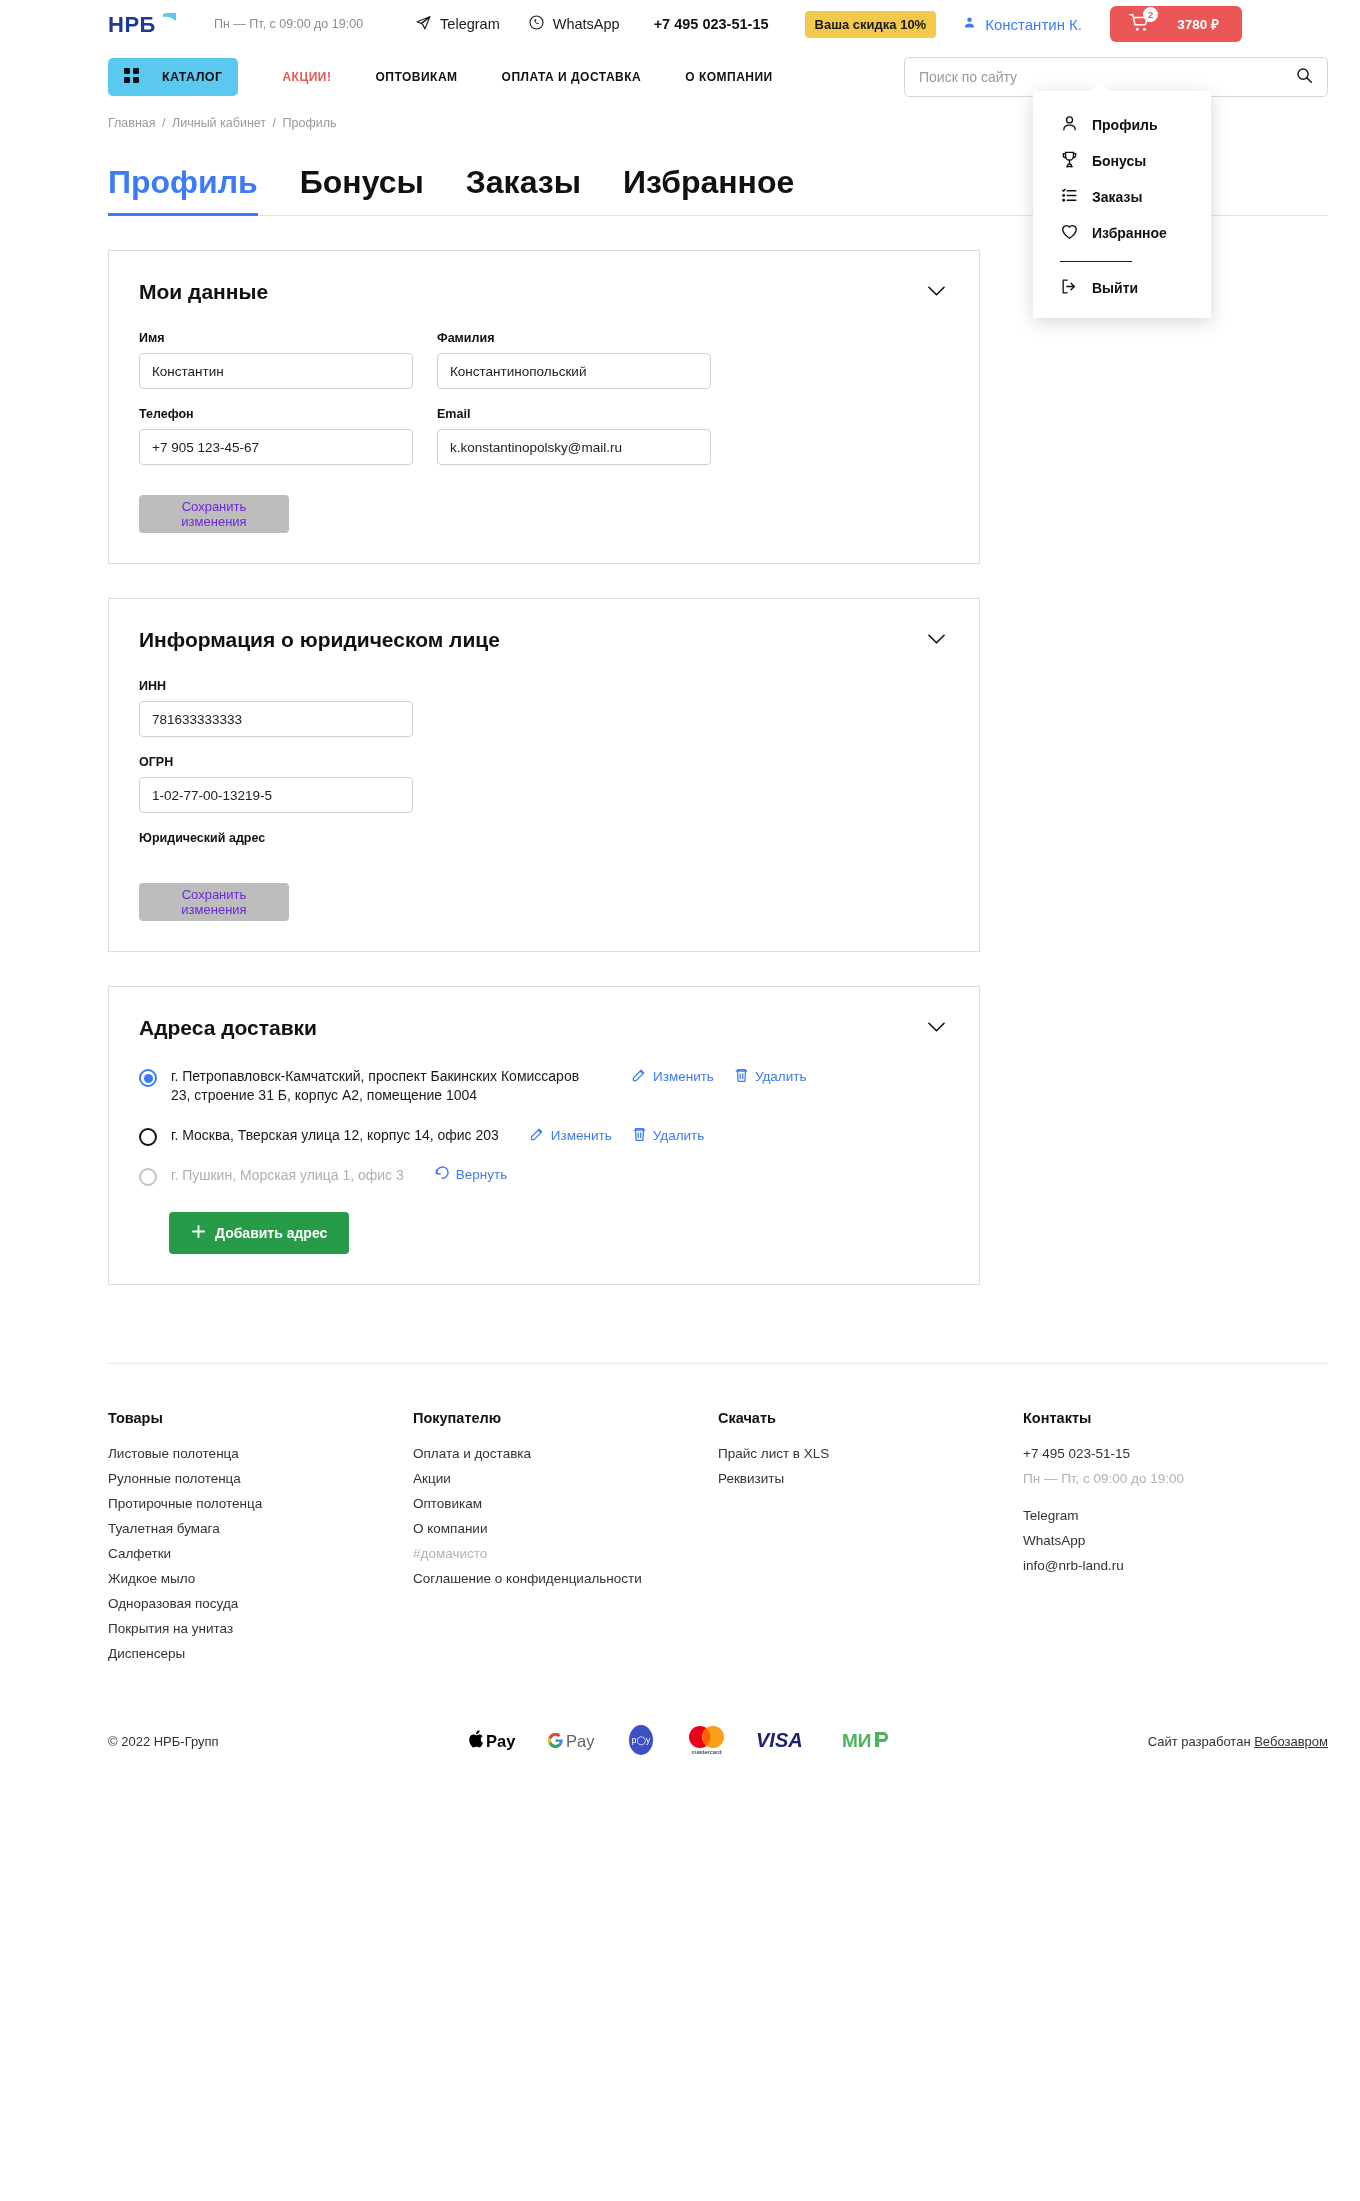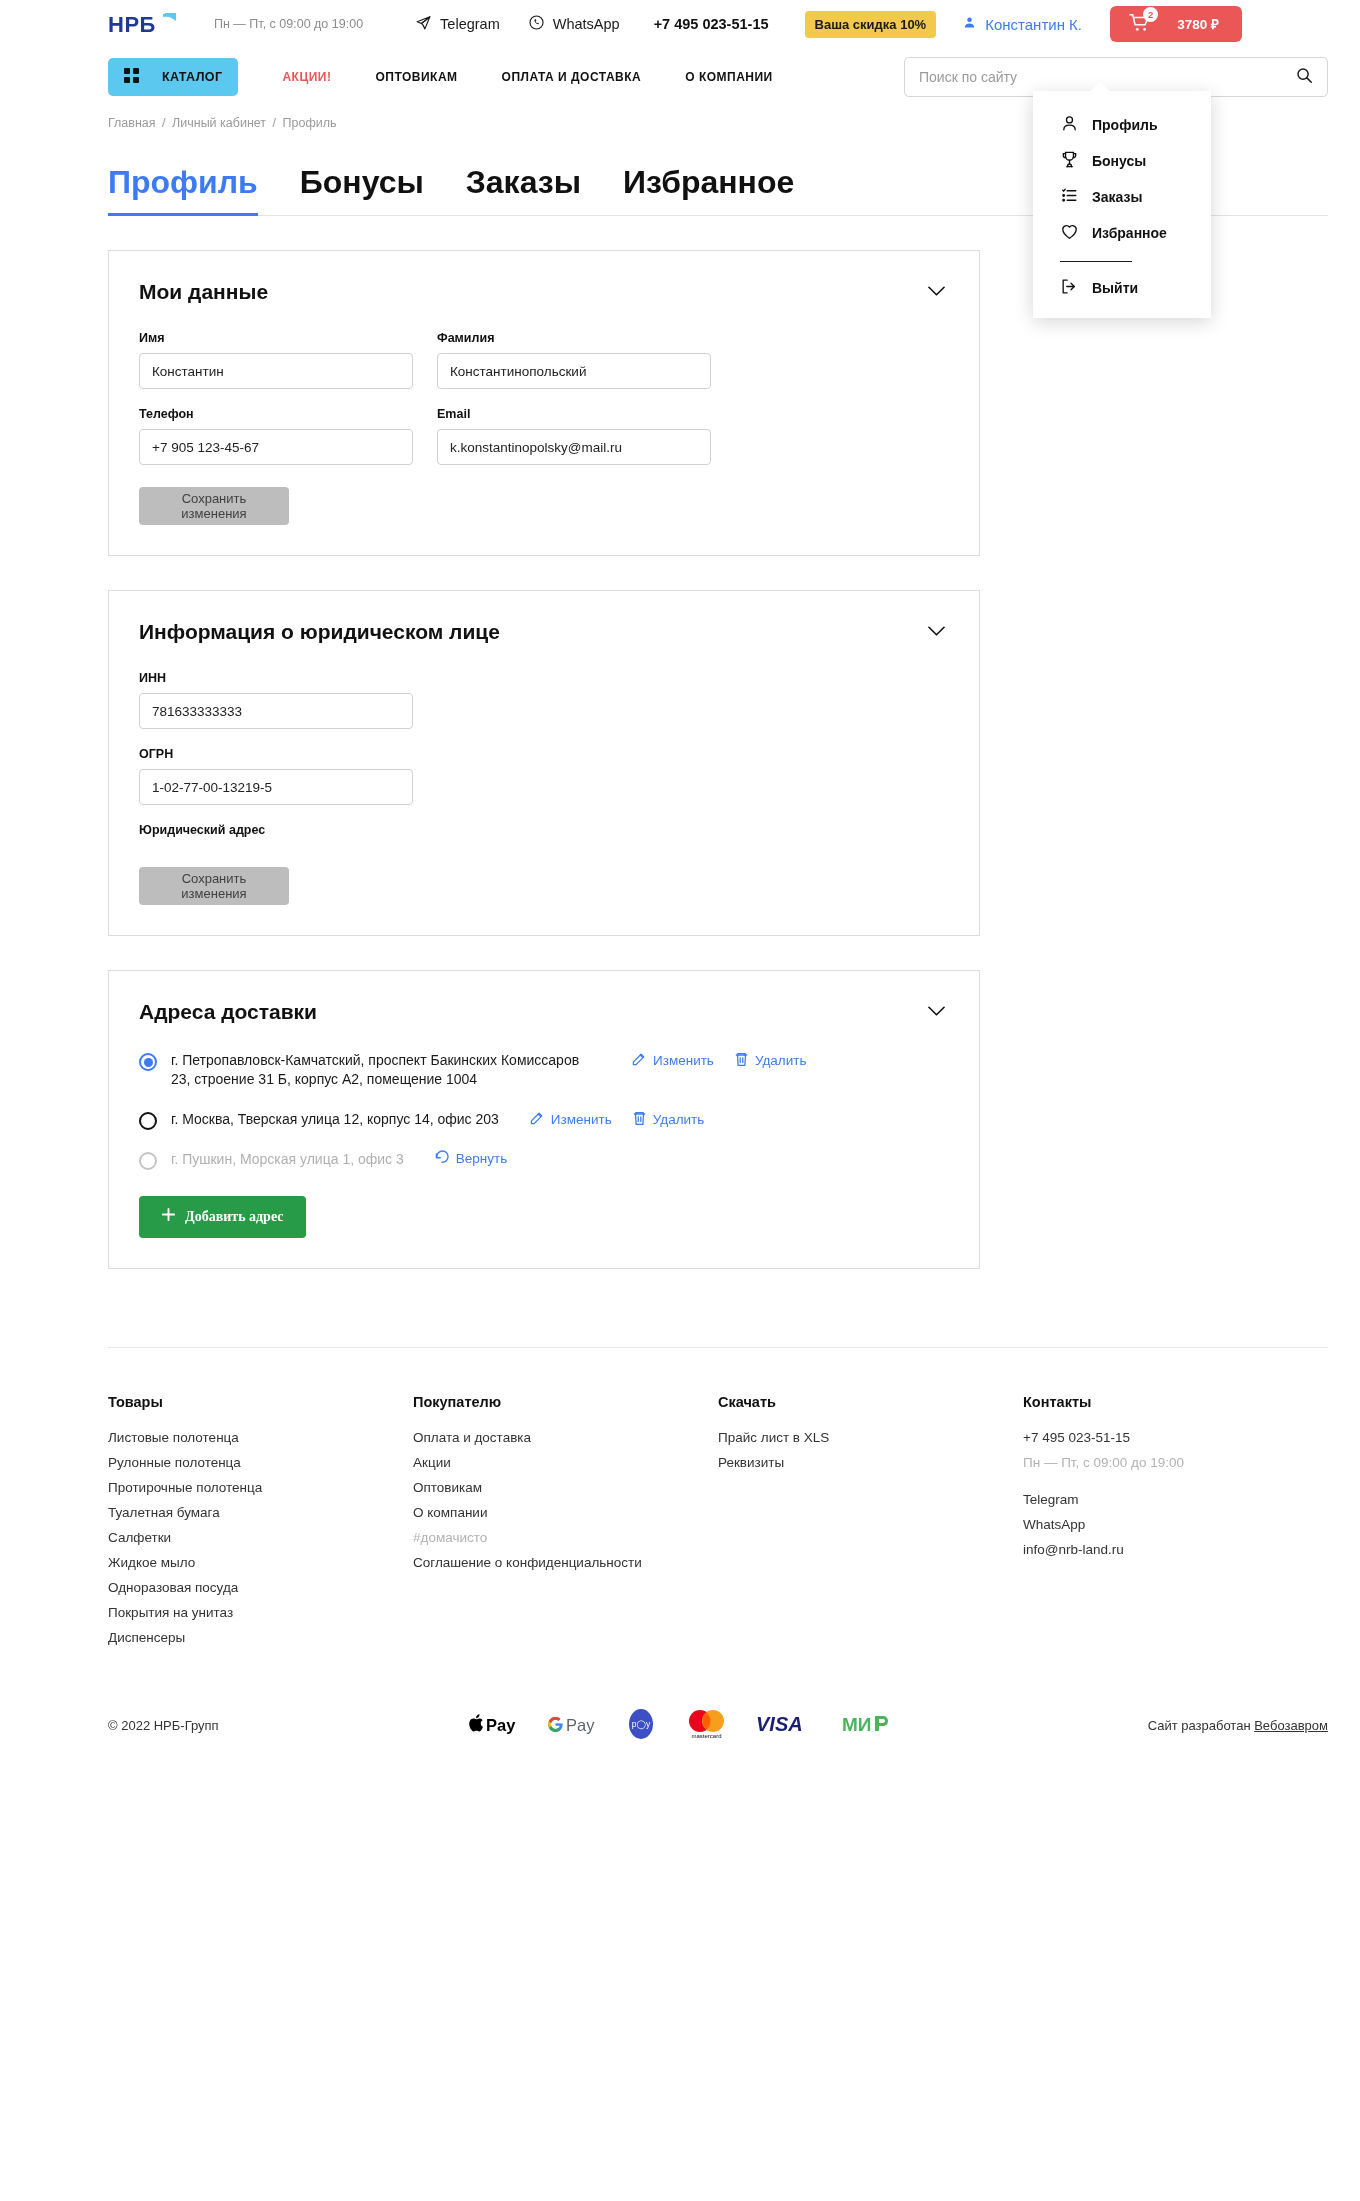--- a/index.html
+++ b/index.html
@@ -178,22 +178,22 @@
   }
   .fld input {
     height: 36px;
     border: 1px solid #d0d0d0; border-radius: 4px;
     padding: 0 12px;
     font-size: 13.5px; color: #222;
     font-family: "Liberation Sans", sans-serif;
     outline: none; background: #fff;
   }
   .savebtn {
-    margin-top: 4px;
-    background: #BDBDBD; color: #404040;
+    margin-top: 12px;
+    background: #BDBDBD; color: #6d28d9;
     border: 0; border-radius: 4px;
     height: 38px; padding: 0 13px;
     font-size: 13px; font-family: "Liberation Sans", sans-serif;
     cursor: pointer;
     display: inline-flex; align-items: center; justify-content: center;
     width: 150px;
   }
 
   
   .addr-list { margin-top: 14px; }
@@ -221,21 +221,21 @@
   .act {
     display: flex; align-items: center; gap: 6px;
     color: #3D7BF5; font-size: 13.5px; cursor: pointer; white-space: nowrap;
   }
   .addbtn {
     margin-top: 6px;
     background: #279B48; color: #fff; border: 0; border-radius: 4px;
     height: 42px; padding: 0 22px;
     display: inline-flex; align-items: center; gap: 9px;
     font-size: 14px; font-weight: bold;
-    font-family: Liberation Serif, serif; cursor: pointer;
+    font-family: Liberation Sans, sans-serif; cursor: pointer; margin-left: 30px;
   }
 
   
   .footer-sep { border-top: 1px solid #e6e6e6; margin-top: 78px; }
   .footer { padding-top: 46px; display: flex; }
   .fcol { width: 305px; }
   .fcol:last-child { width: auto; }
   .fcol h4 { font-size: 14.5px; font-weight: bold; color: #111; margin-bottom: 20px; }
   .fcol a, .fcol .fitem {
     display: block; font-size: 13.5px; color: #333; text-decoration: none;

